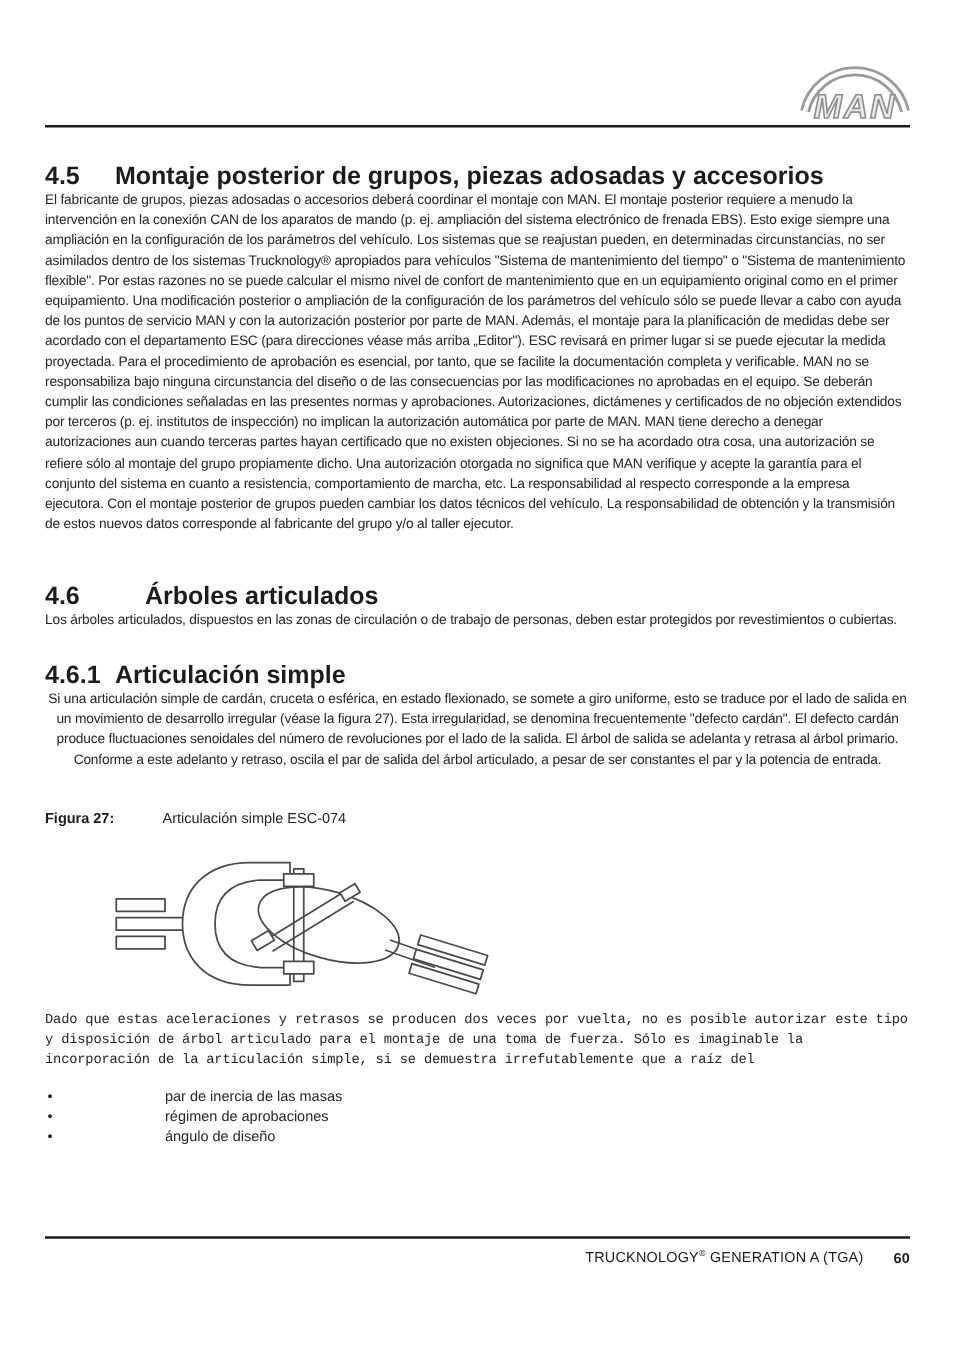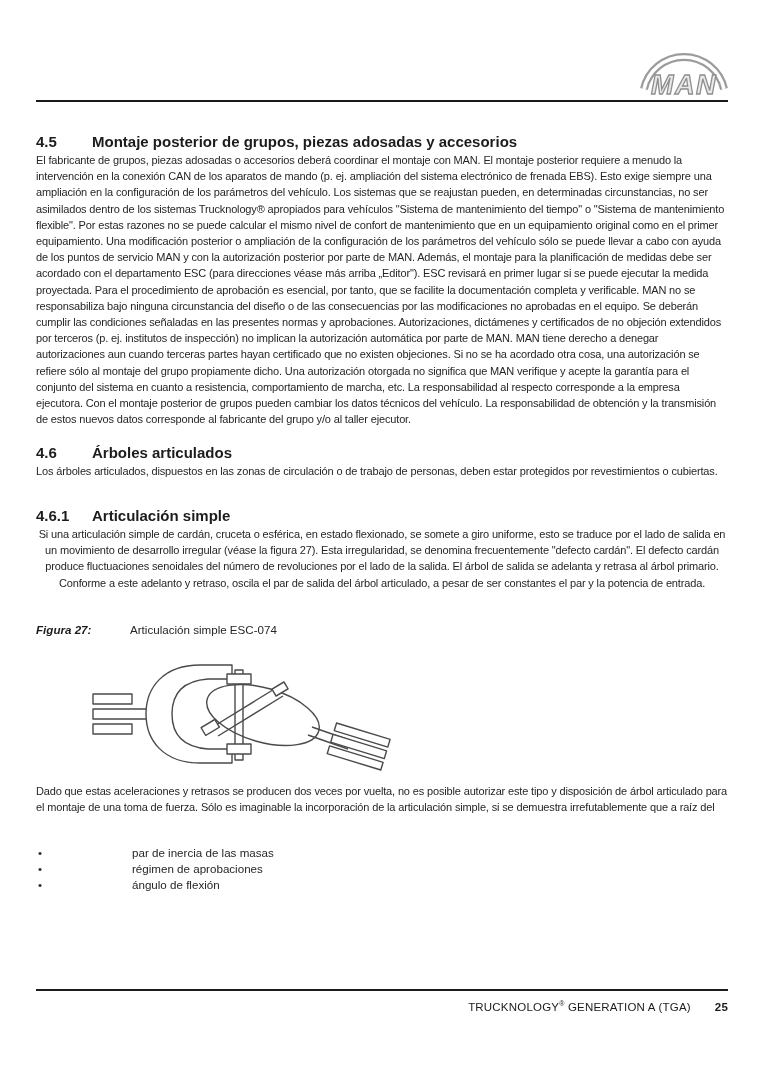--- a/index.html
+++ b/index.html
@@ -3,33 +3,33 @@
 <meta charset="utf-8">
 <style>
   html,body{margin:0;padding:0;background:#ffffff;}
   .page{
     position:relative;width:763px;height:1080px;background:#ffffff;overflow:hidden;
     font-family:"Liberation Sans","DejaVu Sans",sans-serif;color:#262626;
   }
   .content{padding:0 35px 0 36px;}
   .header{height:100px;border-bottom:2px solid #1a1a1a;position:relative;}
   .man-logo{position:absolute;right:-8px;bottom:1px;width:104px;height:66px;text-align:right;}
-  .sec-head{display:flex;font-weight:bold;font-size:15px;color:#1c1c1c;line-height:17px;}
+  .sec-head{display:flex;font-weight:bold;font-size:20px;color:#1c1c1c;line-height:17px;}
   .sec-head .sec-num{width:56px;flex:0 0 56px;}
   .sec-head.first{margin-top:31px;}
-  .sec-head.s46{}
+  .sec-head.s46{margin-top:25px;gap:24px;}
   .sec-head.s461{margin-top:27px;}
   p.body{margin:2px 0 0 0;font-size:11px;line-height:16.2px;letter-spacing:-0.15px;}
   p.h292{height:292px;}
   p.h81{height:81px;text-align:center;}
   .oneline{white-space:nowrap;height:17px;}
   .fig-row{display:flex;margin-top:15px;font-size:11.6px;line-height:16px;}
-  .fig-label{font-weight:bold;width:94px;flex:0 0 94px;color:#1c1c1c;font-style:italic;}
+  .fig-label{font-weight:bold;width:94px;flex:0 0 94px;color:#1c1c1c;}
   .figure{margin:11px 0 0 24px;width:360px;height:130px;}
-  p.after{margin-top:4px;height:49px;}
+  p.after{margin-top:4px;height:49px;font-family:Liberation Mono, monospace;}
   ul.bullets{list-style:none;margin:13px 0 0 0;padding:0;font-size:11.6px;line-height:16.2px;}
   ul.bullets li{display:flex;}
   ul.bullets .dot{width:94px;flex:0 0 94px;padding-left:2px;}
   p.closing{margin-top:21px;}
   .footer{
     position:absolute;left:36px;right:35px;top:989px;
     border-top:2px solid #1c1c1c;padding-top:9px;
     display:flex;justify-content:flex-end;align-items:baseline;gap:24px;
     font-size:11.5px;color:#1c1c1c;letter-spacing:0.2px;
   }
@@ -113,24 +113,24 @@
       <li>
         <span class="dot">•</span>
         <span>par de inercia de las masas</span>
       </li>
       <li>
         <span class="dot">•</span>
         <span>régimen de aprobaciones</span>
       </li>
       <li>
         <span class="dot">•</span>
-        <span>ángulo de flexión</span>
+        <span>ángulo de diseño</span>
       </li>
     </ul>
 
 
   </div>
 
   <div class="footer">
     <span class="f-title"><span>TRUCKNOLOGY</span><sup>®</sup><span> GENERATION A (TGA)</span></span>
-    <span class="f-page">25</span>
+    <span class="f-page">60</span>
   </div>
 </div>
 
 </body></html>

